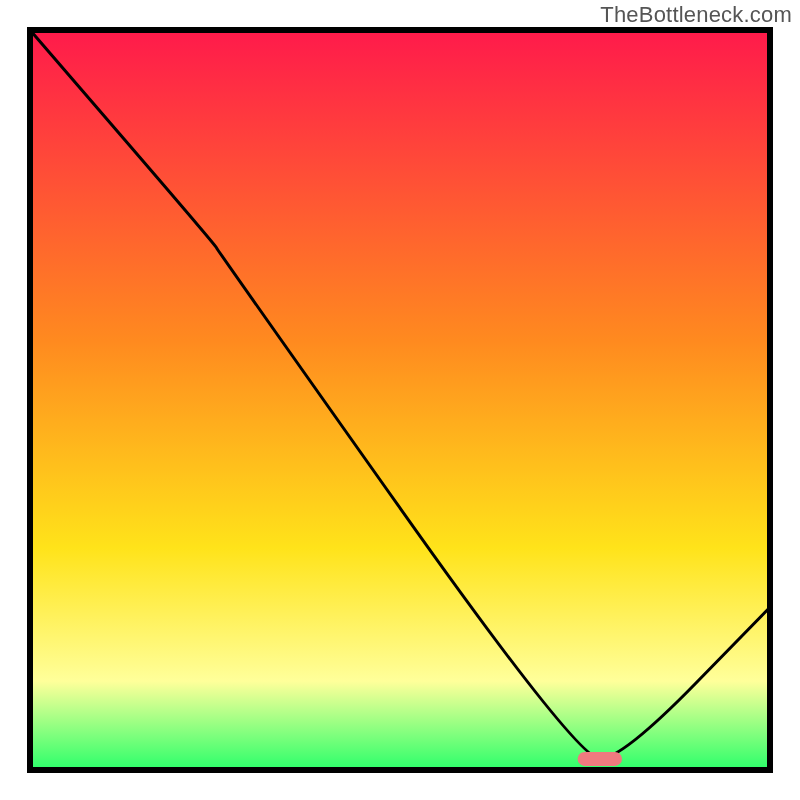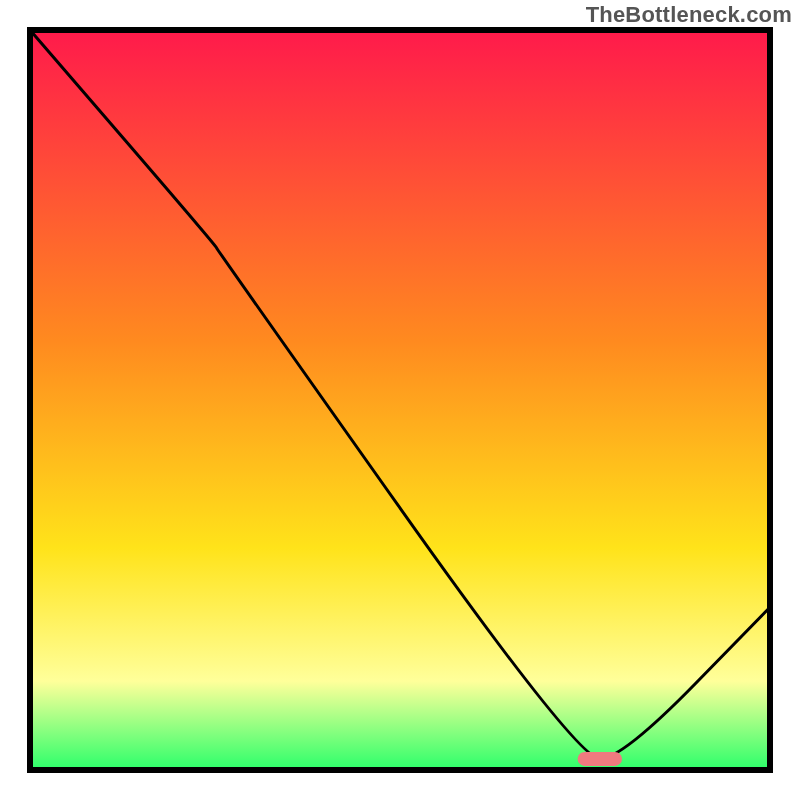--- a/index.html
+++ b/index.html
@@ -13,21 +13,21 @@
   .wrap {
     position: relative;
     width: 800px;
     height: 800px;
   }
   .watermark {
     position: absolute;
     top: 2px;
     right: 8px;
     font-size: 22px;
-    font-weight: 700;
+    font-weight: 400;
     color: #555;
     letter-spacing: 0.2px;
   }
   svg {
     display: block;
   }
 </style>
 </head>
 <body>
 <div class="wrap">

